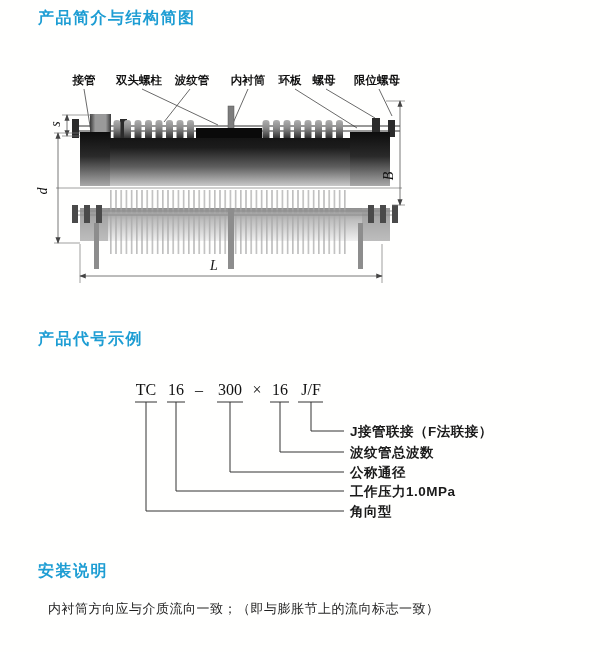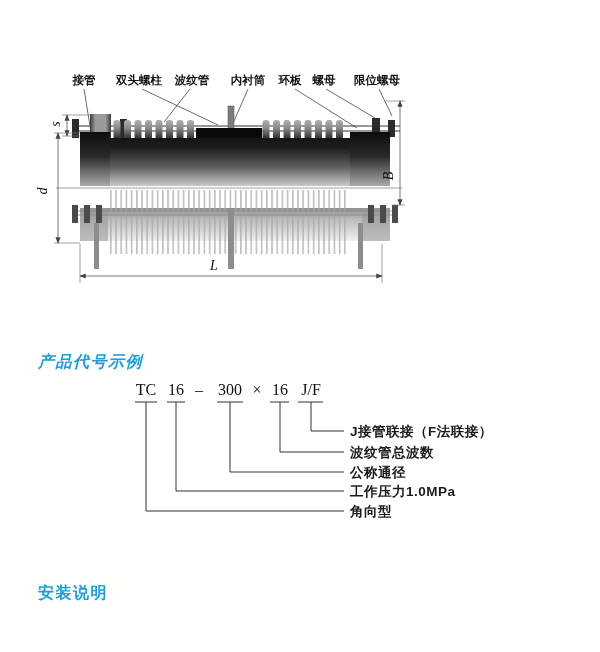--- a/index.html
+++ b/index.html
@@ -4,22 +4,22 @@
 <style>
   html,body{margin:0;padding:0;}
   body{width:600px;height:652px;background:#ffffff;font-family:"Liberation Sans",sans-serif;}
   .page{position:relative;width:600px;height:652px;background:#fffffe;overflow:hidden;}
   .sec-heading{
     position:absolute;left:38px;margin:0;
     color:#1d9dd3;font-size:16px;font-weight:bold;letter-spacing:1.5px;
     font-family:"Liberation Sans",sans-serif;
   }
   #h-intro{top:8px;}
-  #h-code{top:352px;font-style:italic;}
-  #h-install{top:583px;}
+  #h-code{top:329px;}
+  #h-install{top:561px;}
   .svg-abs{position:absolute;left:0;}
   #diagram-svg{top:58px;}
   #code-svg{top:373px;}
   .install-text{position:absolute;left:48px;top:601px;width:480px;}
   .install-text p{margin:0 0 7px 0;font-size:13px;line-height:16px;color:#1f1f1f;letter-spacing:0.5px;}
   .part-label{font-size:11.5px;font-weight:bold;fill:#111;font-family:"Liberation Sans",sans-serif;}
   .dim-label{font-size:14px;fill:#111;font-family:"Liberation Serif",serif;font-style:italic;}
   .leader{stroke:#444;stroke-width:0.8;fill:none;}
   .dimline{stroke:#555;stroke-width:0.8;fill:none;}
   .extline{stroke:#777;stroke-width:0.7;fill:none;}
@@ -29,20 +29,21 @@
   .nut-lo{fill:#4a4a4a;}
   .code-token{font-size:16px;fill:#111;font-family:"Liberation Serif",serif;}
   .code-line{stroke:#333;stroke-width:1;fill:none;}
   .code-ann{font-size:13.5px;fill:#1a1a1a;font-weight:600;letter-spacing:0.5px;font-family:"Liberation Sans",sans-serif;}
 </style>
 </head>
 <body>
 
 <div class="page">
 
+  <h2 id="h-intro" class="sec-heading">产品简介与结构简图</h2>
 
   <svg id="diagram-svg" class="svg-abs" width="600" height="255" viewBox="0 0 600 255">
     <defs>
       <linearGradient id="gradBody" x1="0" y1="0" x2="0" y2="1">
         <stop offset="0" stop-color="#151515"></stop>
           <stop offset="0.2" stop-color="#1c1c1c"></stop>
         <stop offset="0.6" stop-color="#5e5e5e"></stop>
           <stop offset="1" stop-color="#c9c9c9"></stop>
       </linearGradient>
       <linearGradient id="gradCollar" x1="0" y1="0" x2="0" y2="1">
@@ -212,15 +213,16 @@
       <text class="code-ann" x="350" y="84">波纹管总波数</text>
       <text class="code-ann" x="350" y="104">公称通径</text>
       <text class="code-ann" x="350" y="123">工作压力1.0MPa</text>
       <text class="code-ann" x="350" y="143">角向型</text>
     </g>
   </svg>
 
   <h2 id="h-install" class="sec-heading">安装说明</h2>
 
   <div class="install-text">
+    <p>内衬筒方向应与介质流向一致；（即与膨胀节上的流向标志一致）</p>
   </div>
 
 </div>
 
 </body></html>

